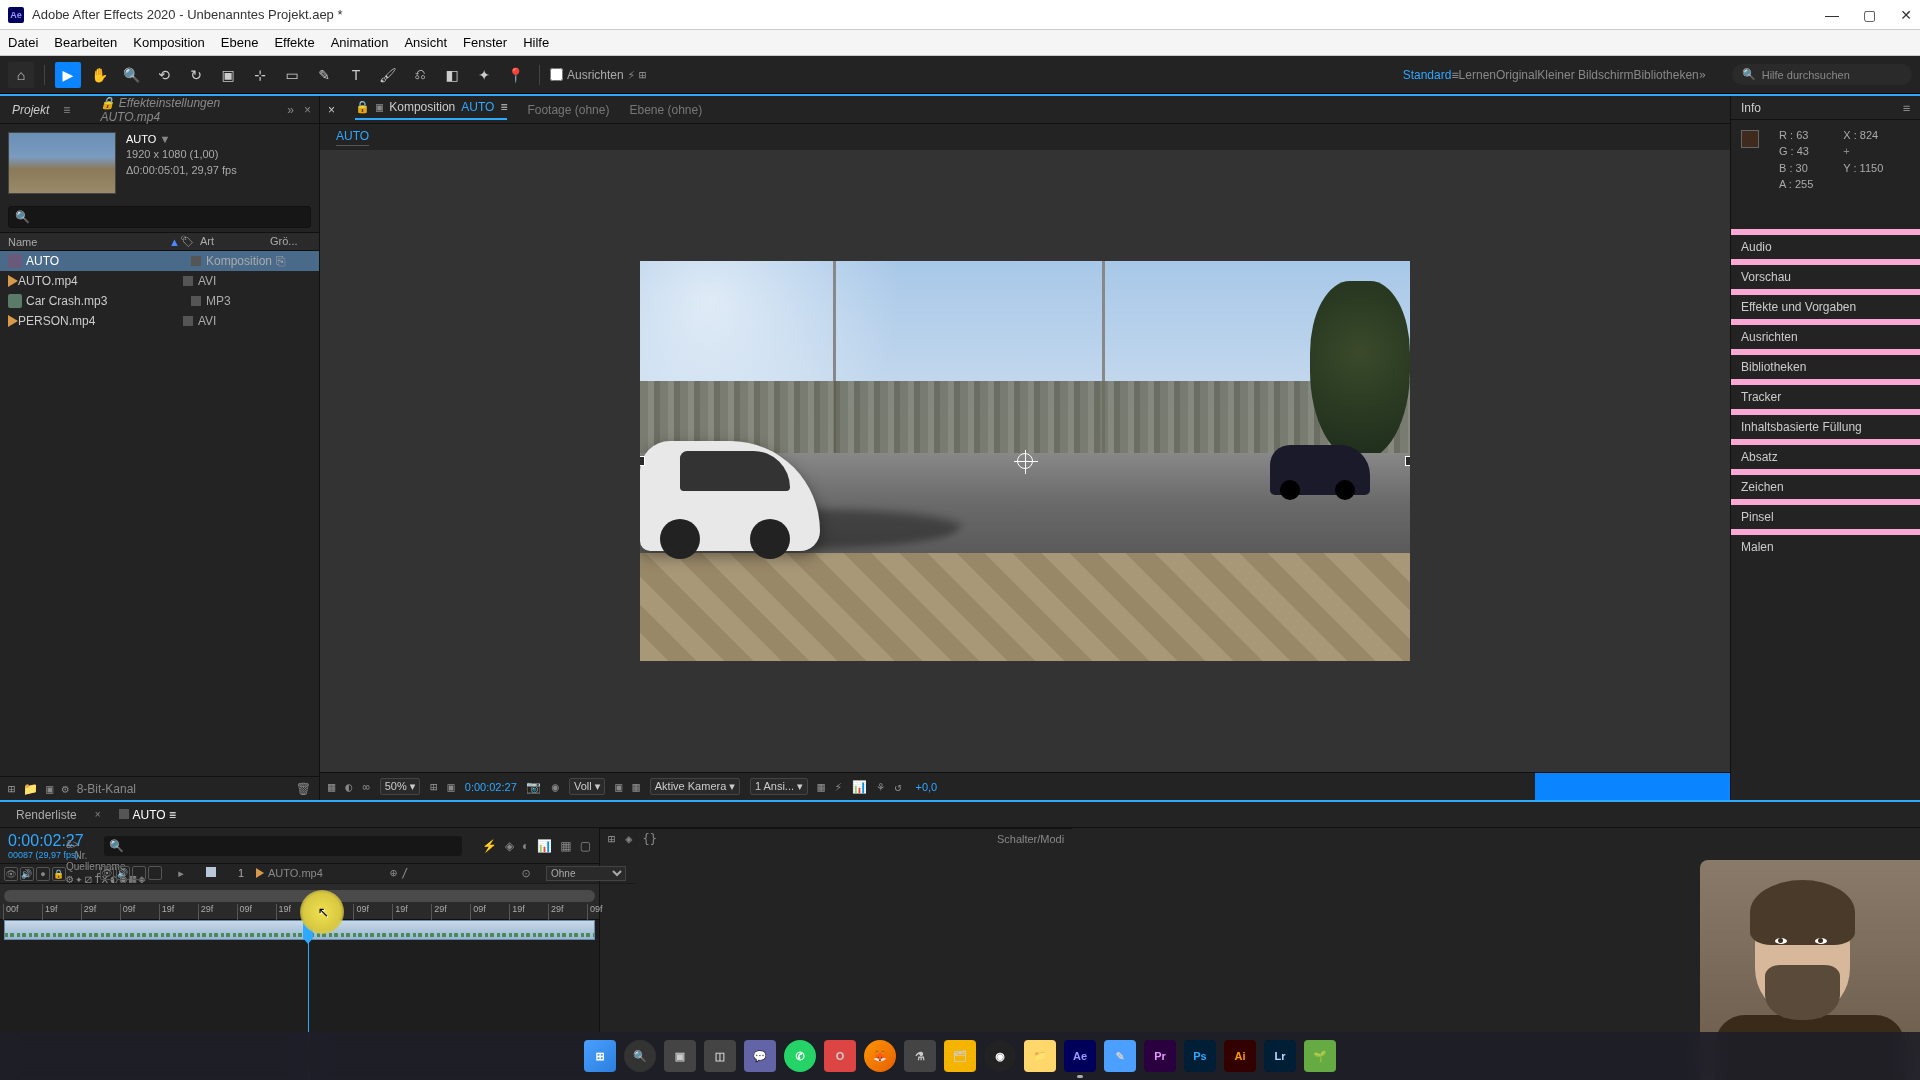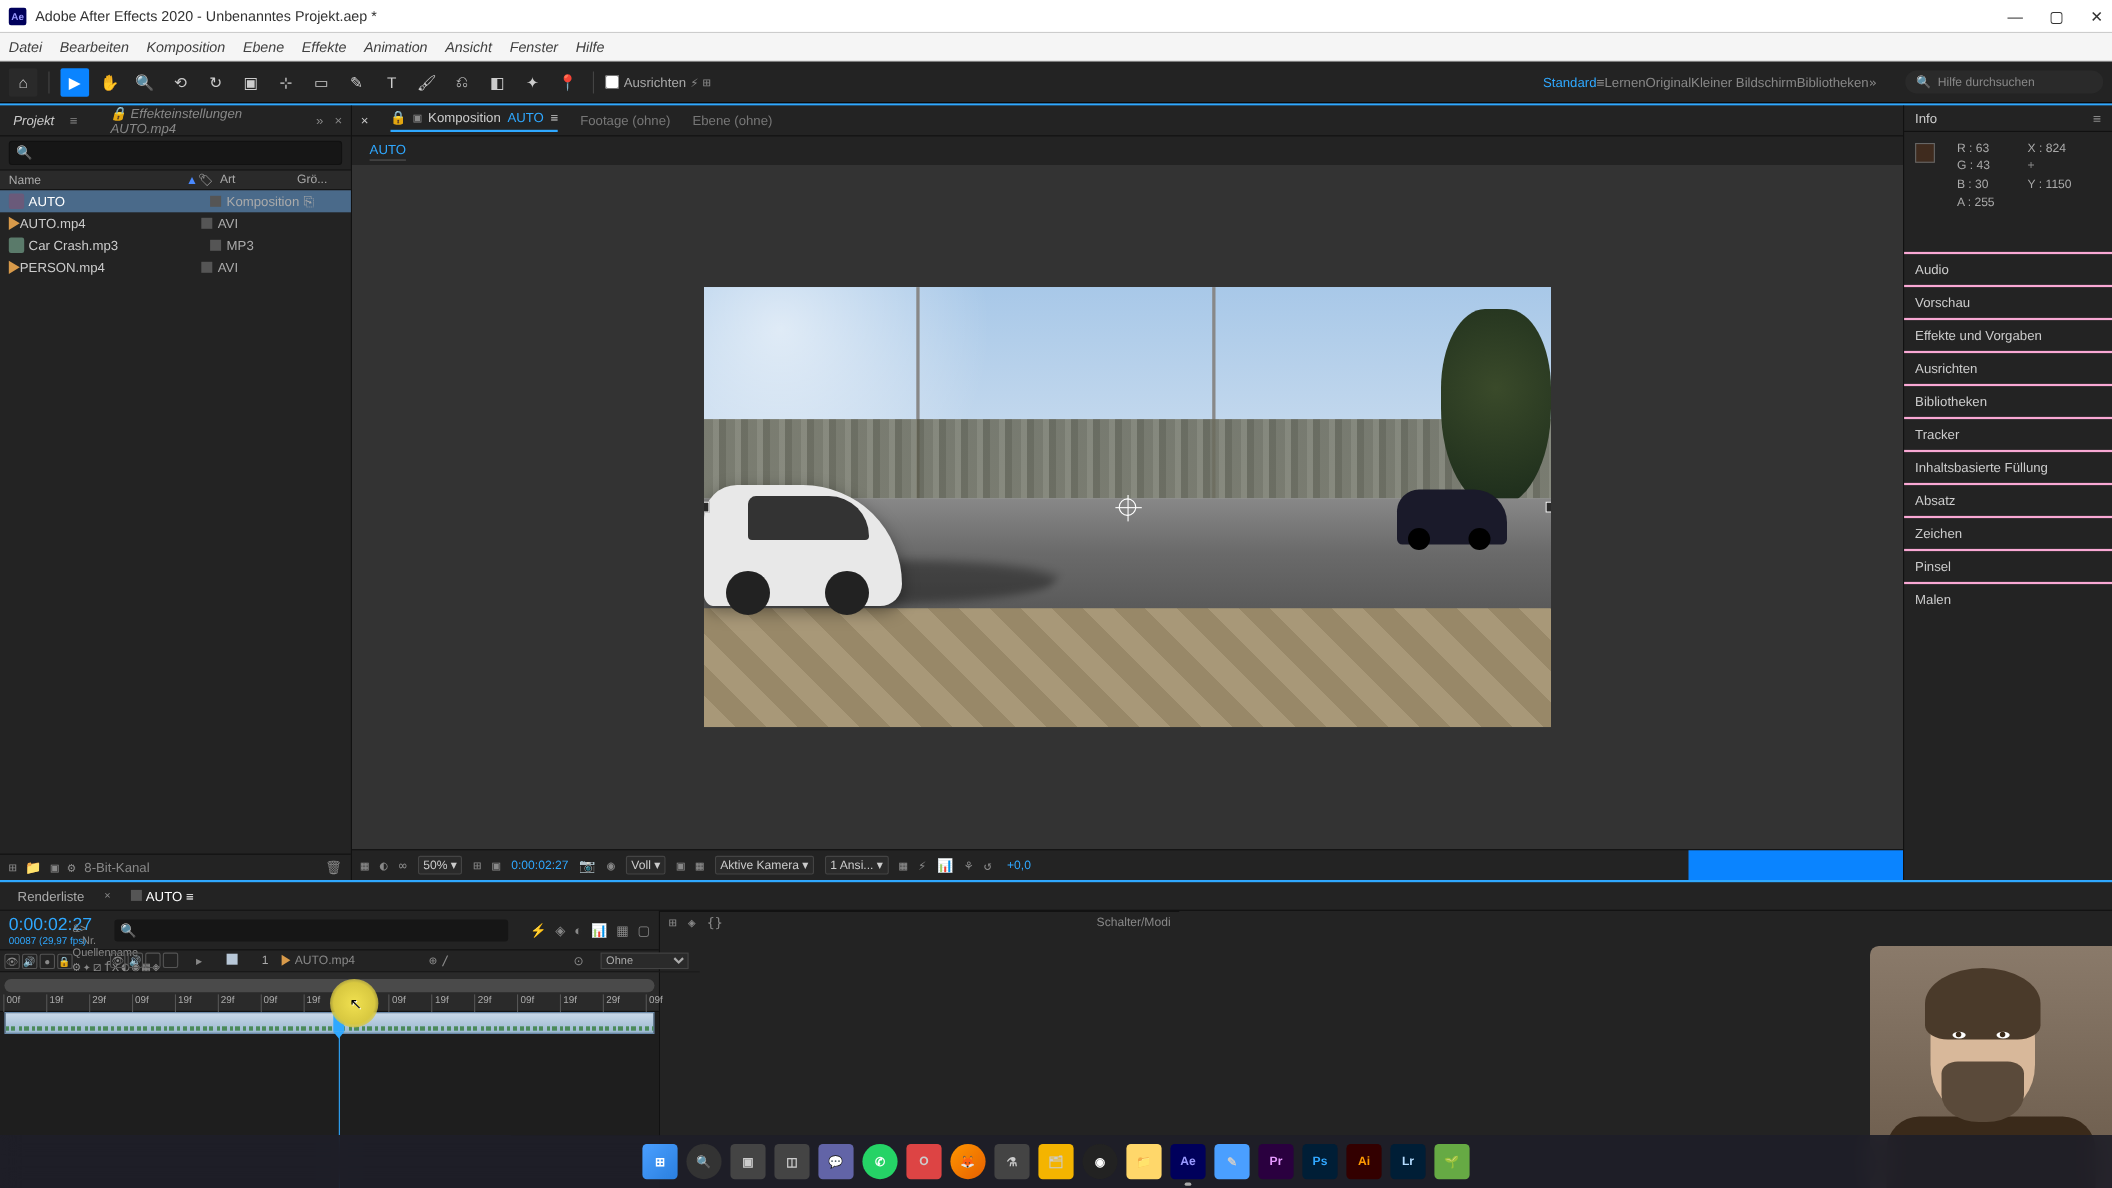--- a/index.html
+++ b/index.html
@@ -3,21 +3,21 @@
 <meta charset="utf-8">
 <style>
 * { margin: 0; padding: 0; box-sizing: border-box; font-family: 'Segoe UI', Tahoma, sans-serif; user-select: none; }
 body { background: #1e1e1e; color: #ccc; width: 1920px; height: 1080px; overflow: hidden; font-size: 12px; position: relative; }
 .titlebar { height: 30px; background: #fff; color: #333; display: flex; align-items: center; padding: 0 8px; border-bottom: 1px solid #ccc; }
 .titlebar .ae-icon { width: 16px; height: 16px; background: #00005b; color: #9999ff; font-size: 9px; font-weight: bold; display: flex; align-items: center; justify-content: center; border-radius: 2px; margin-right: 8px; }
 .titlebar .title { font-size: 13px; color: #333; }
 .titlebar .winbtns { margin-left: auto; display: flex; gap: 24px; }
 .titlebar .winbtn { font-size: 14px; cursor: pointer; color: #333; }
 .menubar { height: 26px; background: #f5f5f5; display: flex; align-items: center; padding: 0 8px; gap: 16px; border-bottom: 1px solid #ccc; }
-.menubar .menu { font-size: 13px; color: #404040; cursor: pointer; font-style: italic; }
+.menubar .menu { font-size: 13px; color: #000000; cursor: pointer; }
 .toolbar { height: 38px; background: #232323; border-bottom: 1px solid #000; display: flex; align-items: center; padding: 0 8px; gap: 6px; }
 .tool-btn { width: 26px; height: 26px; display: flex; align-items: center; justify-content: center; color: #ccc; cursor: pointer; border-radius: 2px; font-size: 14px; }
 .tool-btn.home { background: #2a2a2a; }
 .tool-btn.active { background: #0a84ff; color: #fff; }
 .tool-sep { width: 1px; height: 20px; background: #444; margin: 0 4px; }
 .tool-check { display: flex; align-items: center; gap: 4px; color: #aaa; font-size: 12px; }
 .tool-check input { accent-color: #555; }
 .workspace-tabs { margin-left: auto; display: flex; font-size: 12px; }
 .workspace-tabs .ws { color: #888; cursor: pointer; }
 .workspace-tabs .ws.active { color: #2fa8ff; }
@@ -86,21 +86,21 @@
 .viewer-controls select, .vc-drop { background: #2a2a2a; border: 1px solid #444; color: #ccc; font-size: 11px; padding: 1px 4px; border-radius: 2px; }
 .vc-time { color: #2fa8ff; }
 .vc-exp { color: #2fa8ff; margin-left: 4px;}
 .render-bar { position:absolute; right:0; top:0; bottom:0; width: 195px; background: #0a84ff; }
 .right-panel { width: 190px; background: #232323; display: flex; flex-direction: column; border-left: 1px solid #111; }
 .rpanel-head { height: 24px; display: flex; align-items: center; justify-content: space-between; padding: 0 10px; border-bottom: 1px solid #111; font-size: 12px; color: #ccc; }
 .info-box { padding: 8px 10px; font-size: 11px; color: #aaa; display: flex; gap: 20px; }
 .info-col { display: flex; flex-direction: column; gap: 2px; line-height:1.3; }
 .info-col .lbl { text-align: right; }
 .color-swatch { width: 18px; height: 18px; background: #3f2b1e; margin-top: 2px; border:1px solid #666;}
-.rpanel-item { height: 30px; display: flex; align-items: center; padding: 0 10px; border-top: 2px solid #f9a8d4; font-size: 12px; color: #ccc; cursor: pointer; }
+.rpanel-item { height: 30px; display: flex; align-items: center; padding: 0 10px; border-top: 6px solid #f9a8d4; font-size: 12px; color: #ccc; cursor: pointer; }
 .bottom { height: 280px; background: #232323; border-top: 2px solid #2fa8ff; display: flex; flex-direction: column; }
 .timeline-tabs { height: 26px; display: flex; align-items: center; border-bottom: 1px solid #111; padding: 0 8px; gap: 10px; font-size: 12px; }
 .timeline-tabs .ttab { color: #aaa; cursor: pointer; padding: 2px 8px;}
 .timeline-tabs .ttab.active { color: #fff; }
 .timeline-tabs .close { color: #888; font-size: 10px; }
 .timeline-tabs .sq { width:10px; height:10px; background:#555; display:inline-block; margin-right:4px;}
 .timeline-body { flex: 1; display: flex; position:relative; }
 .tl-left { width: 600px; background: #232323; border-right: 1px solid #111; display: flex; flex-direction: column; }
 .tl-head { height: 36px; display: flex; align-items: center; border-bottom: 1px solid #111; padding: 0 8px; gap: 10px; }
 .tl-time-big { font-size: 16px; color: #2fa8ff; font-weight: 500; }
@@ -235,20 +235,28 @@
     <div class="panel-tabs">
       <span class="ptab">Projekt</span>
       <span class="hamb">≡</span>
       <span class="ptab secondary" style="margin-left:20px;">
         <span class="sm-icon">🔒</span>
         <span>Effekteinstellungen AUTO.mp4</span>
       </span>
       <span class="arrows">»</span>
       <span class="hamb">×</span>
     </div>
+    <div class="proj-header">
+      <div class="proj-thumb"></div>
+      <div class="proj-info">
+        <div><span class="name">AUTO</span> <span style="color:#888;">▼</span></div>
+        <div>1920 x 1080 (1,00)</div>
+        <div>Δ0:00:05:01, 29,97 fps</div>
+      </div>
+    </div>
     <div class="proj-search">
       <div class="sbox">
           <span>🔍</span>
         </div>
     </div>
     <div class="proj-cols">
       <div class="col-name">
           <span>Name</span>
           <span style="color:#4a8aff;">▲</span>
         </div>

